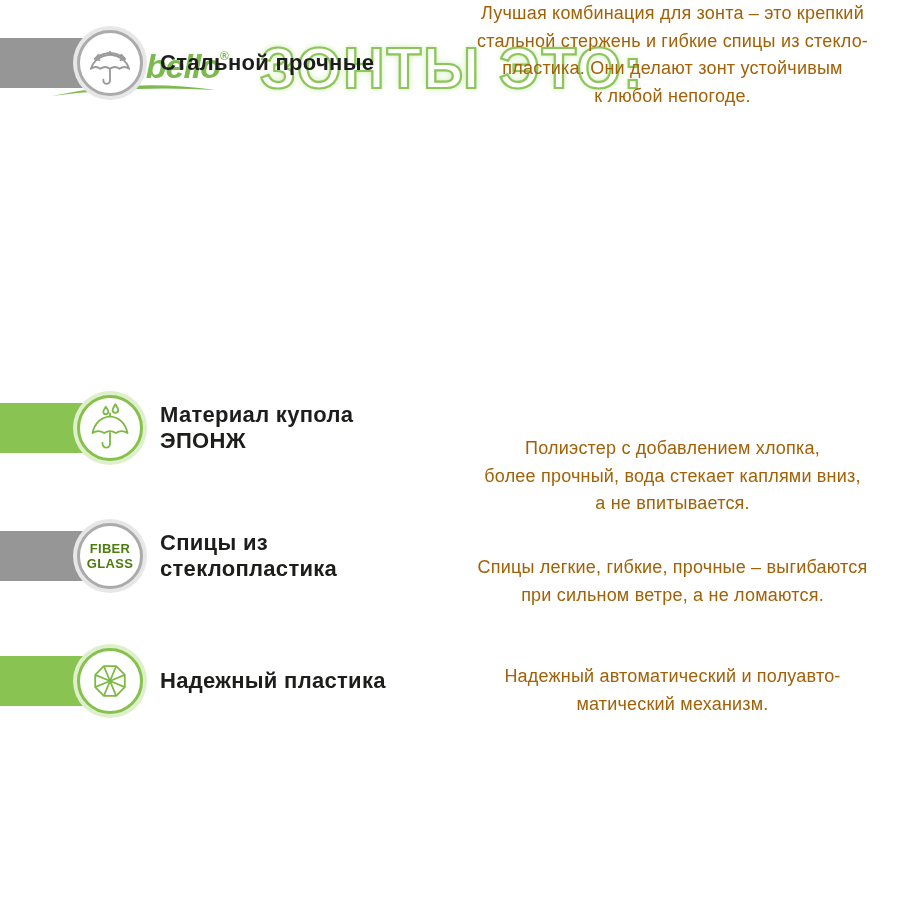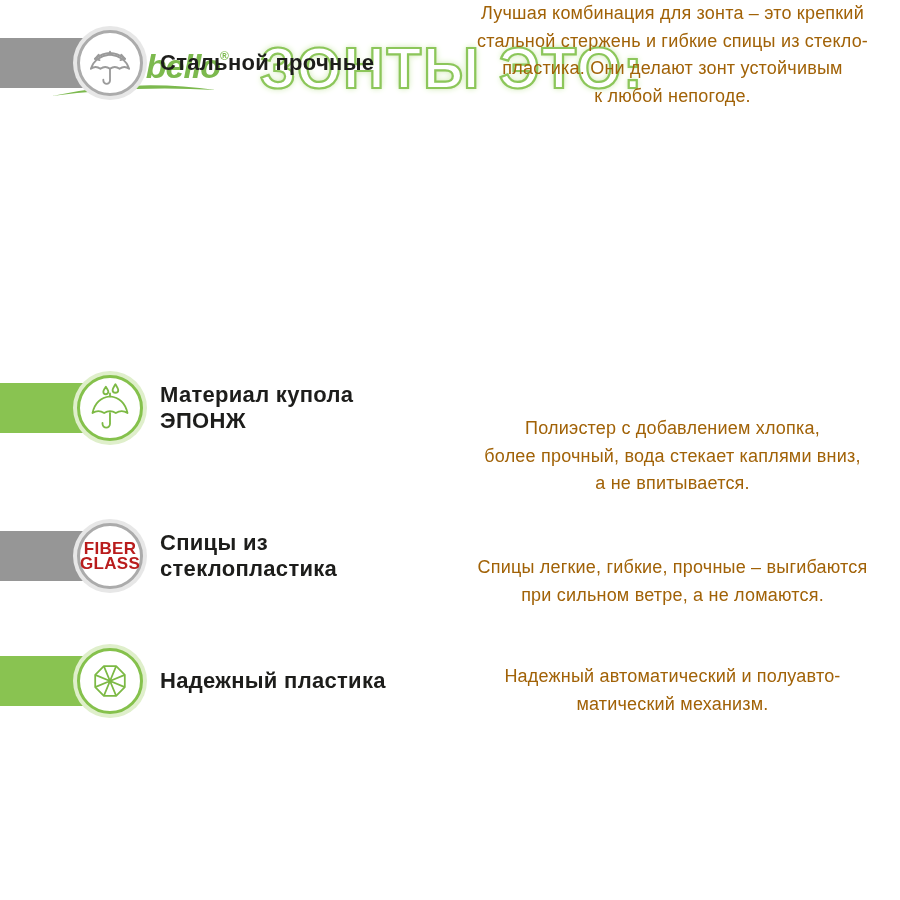--- a/index.html
+++ b/index.html
@@ -24,21 +24,21 @@
     color:#ffffff;
     -webkit-text-stroke:2.2px #8cc65a;
     text-shadow:0 0 3px #d8edc2, 0 0 6px #d8edc2, 0 0 9px #e6f4d4;
     margin-top:9px;
   }
 
   
   .row { position:absolute; left:0; width:900px; height:126px; }
   .row:nth-of-type(1) { top:115px; }
   .row:nth-of-type(2) { top:240px; }
-  .row:nth-of-type(3) { top:345px; }
+  .row:nth-of-type(3) { top:365px; }
   .row:nth-of-type(4) { top:493px; }
   .row:nth-of-type(5) { top:618px; }
 
   .bar { position:absolute; left:0; top:38px; width:118px; height:50px; }
   .row--green .bar { background:#89c351; }
   .row--gray  .bar { background:#969696; }
 
   .halo {
     position:absolute; left:73px; top:26px; width:74px; height:74px;
     border-radius:50%; display:flex; align-items:center; justify-content:center;
@@ -49,22 +49,22 @@
   .circle {
     width:60px; height:60px; border-radius:50%; background:#ffffff;
     border:3px solid; display:flex; align-items:center; justify-content:center;
   }
   .row--green .circle { border-color:#85c14c; color:#7cb944; }
   .row--gray  .circle { border-color:#ababab; color:#9a9a9a; }
 
   .icon-svg { display:block; }
 
   .badge-label {
-    font-size:17px; font-weight:700; line-height:15px; letter-spacing:0.3px;
-    text-align:center; white-space:pre-line; color:#b91c1c;
+    font-size:13px; font-weight:700; line-height:15px; letter-spacing:0.3px;
+    text-align:center; white-space:pre-line; color:#4d7c0f;
   }
 
   .row-title {
     position:absolute; left:160px; top:50%; transform:translateY(-50%);
     font-size:22px; font-weight:bold; line-height:26px; letter-spacing:0.3px;
     white-space:pre-line; color:#1d1d1b;
   }
 
   .row-desc {
     position:absolute; left:455px; width:435px;

